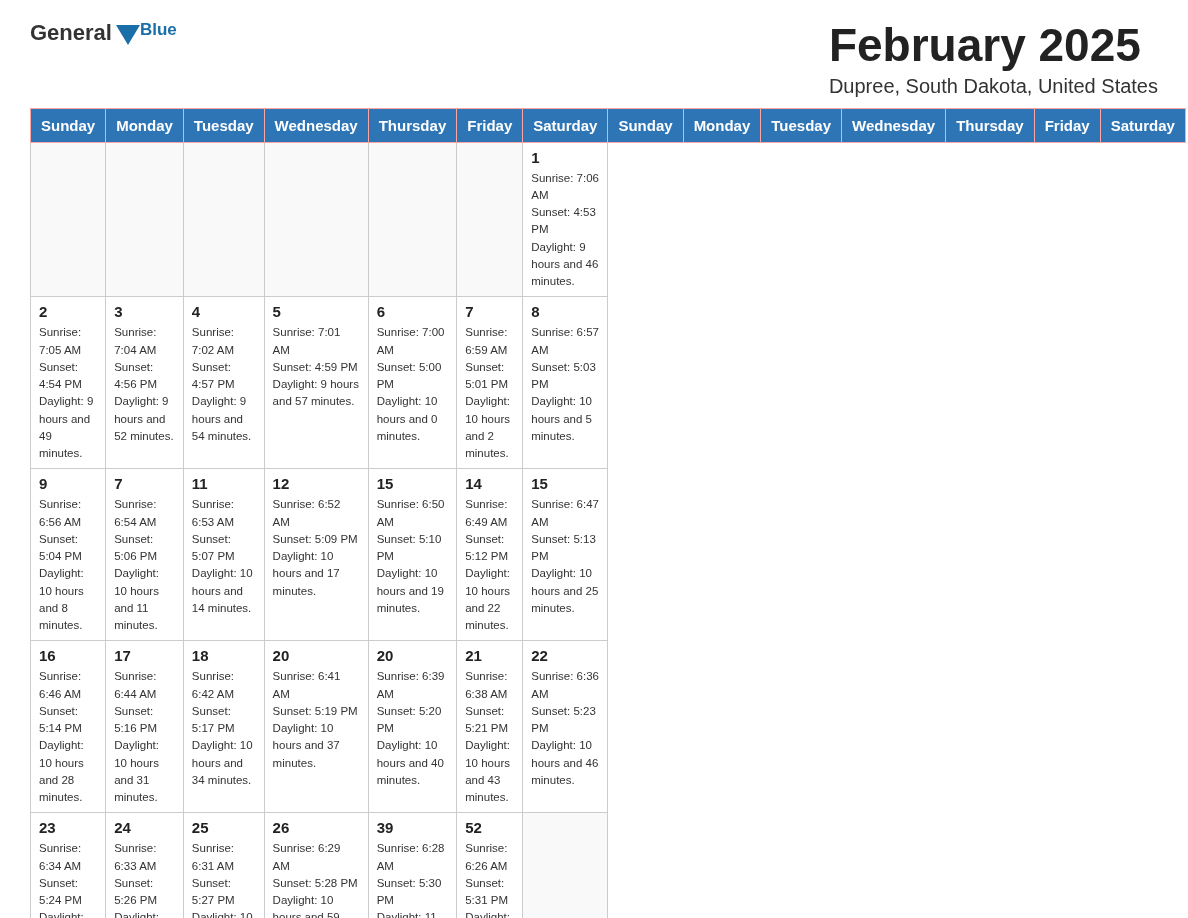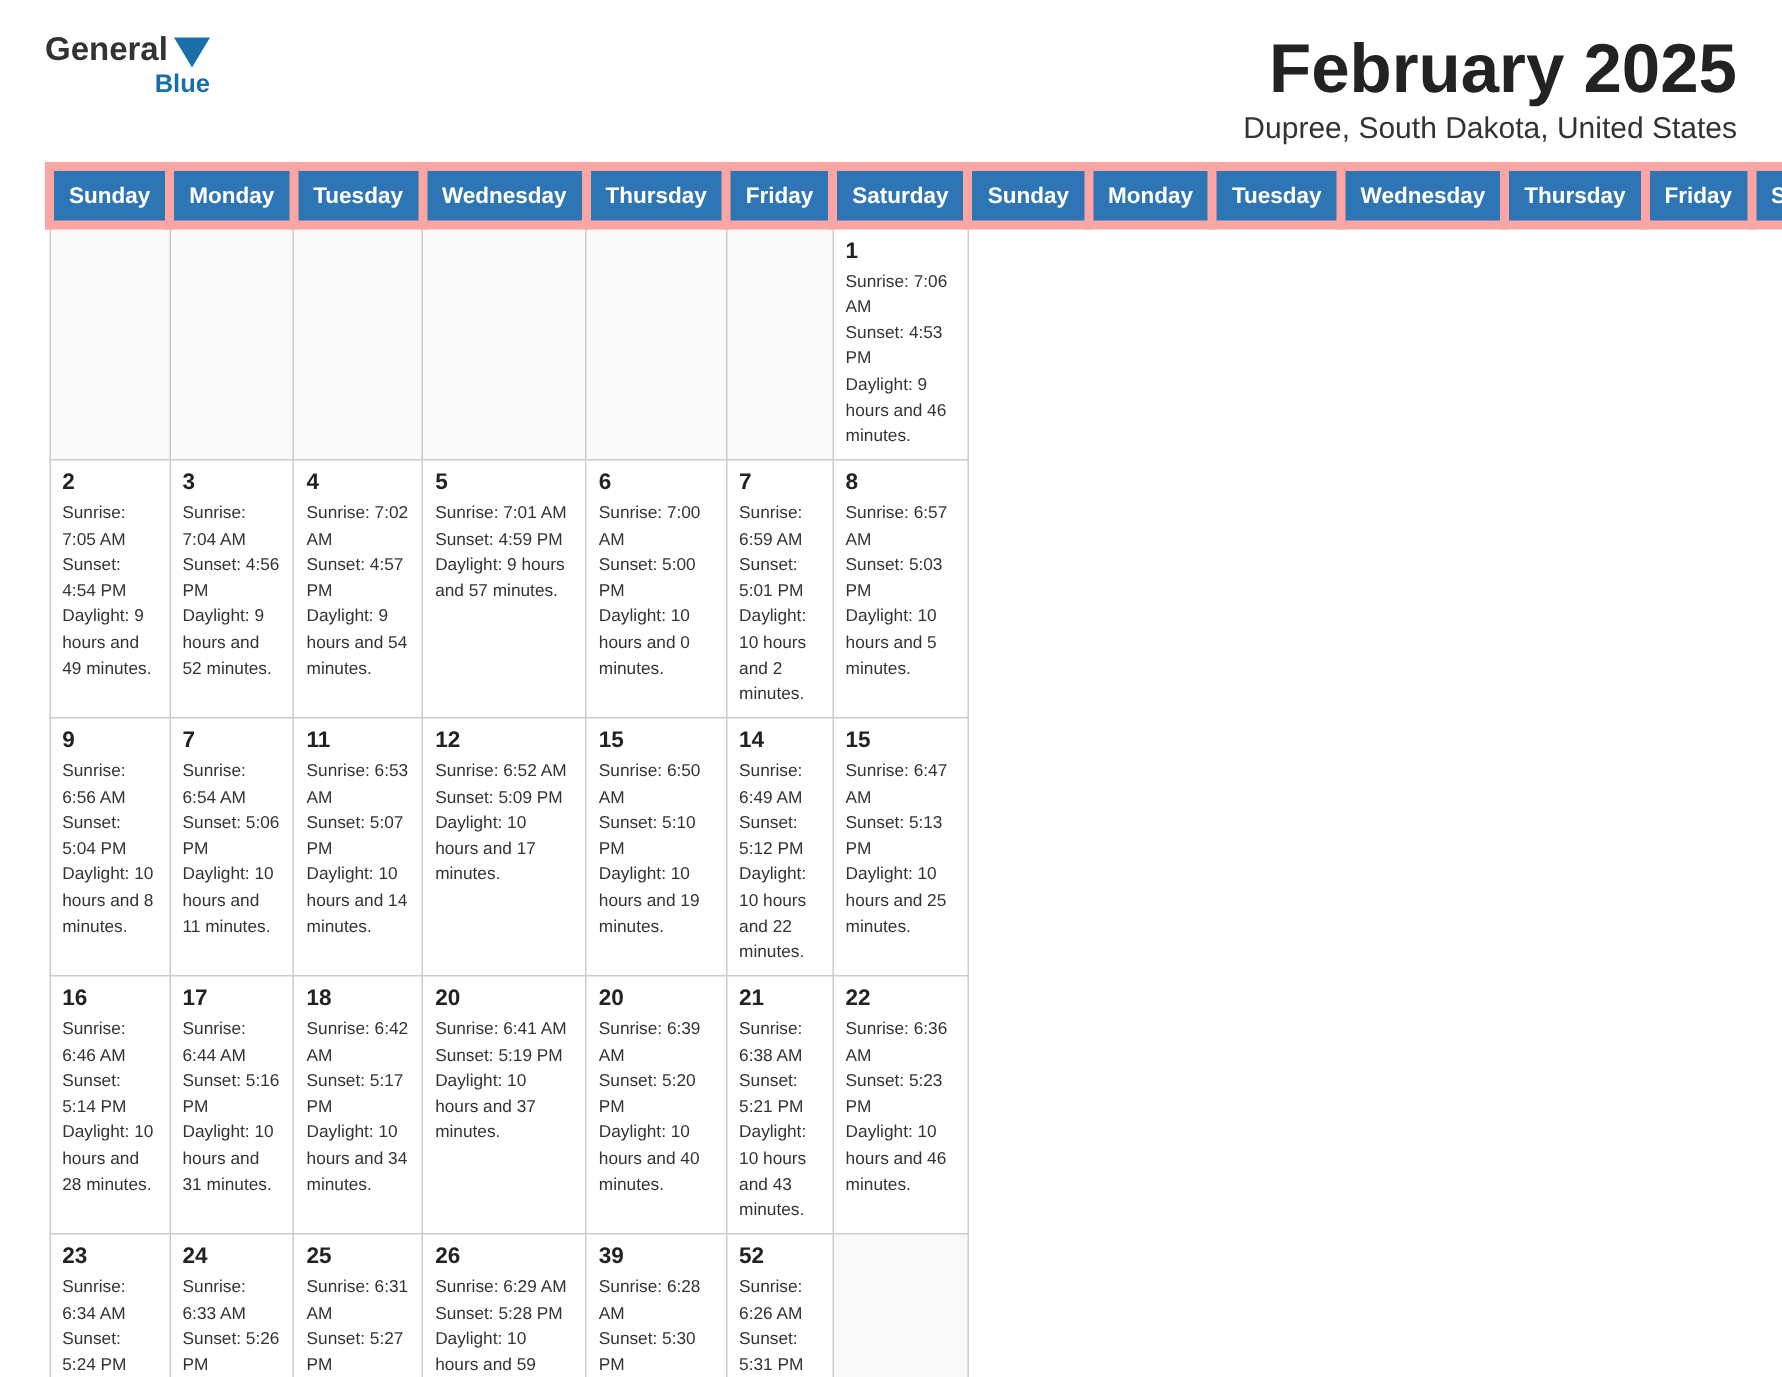--- a/index.html
+++ b/index.html
@@ -11,22 +11,22 @@
       min-height: 918px;
     }
     .header {
       display: flex;
       justify-content: space-between;
       align-items: flex-start;
       margin-bottom: 10px;
     }
     .logo {
       display: flex;
-      flex-direction: column;
-      align-items: flex-end;
+      flex-direction: row;
+      align-items: flex-start;
     }
     .logo-top {
       display: flex;
       align-items: center;
     }
     .logo-general {
       font-size: 22px;
       font-weight: bold;
       color: #333;
     }
@@ -38,21 +38,21 @@
       border-top: 20px solid #1a6fa8;
       margin-left: 4px;
       margin-top: 4px;
     }
     .logo-blue {
       font-size: 17px;
       font-weight: bold;
       color: #1a6fa8;
     }
     .title-section {
-      text-align: right;
+      text-align: left;
     }
     .month-title {
       font-size: 46px;
       font-weight: bold;
       color: #222;
       line-height: 1.1;
     }
     .location {
       font-size: 20px;
       color: #333;
@@ -63,21 +63,21 @@
       border-collapse: collapse;
       margin-top: 8px;
     }
     th {
       background-color: #2e75b6;
       color: #fff;
       font-size: 15px;
       font-weight: bold;
       padding: 8px 10px;
       text-align: center;
-      border: 6px solid #fca5a5;
+      border: 1px solid #fca5a5;
     }
     td {
       vertical-align: top;
       border: 1px solid #ccc;
       padding: 6px 8px;
       width: 14.28%;
       min-height: 110px;
       height: 110px;
     }
     .day-number {

